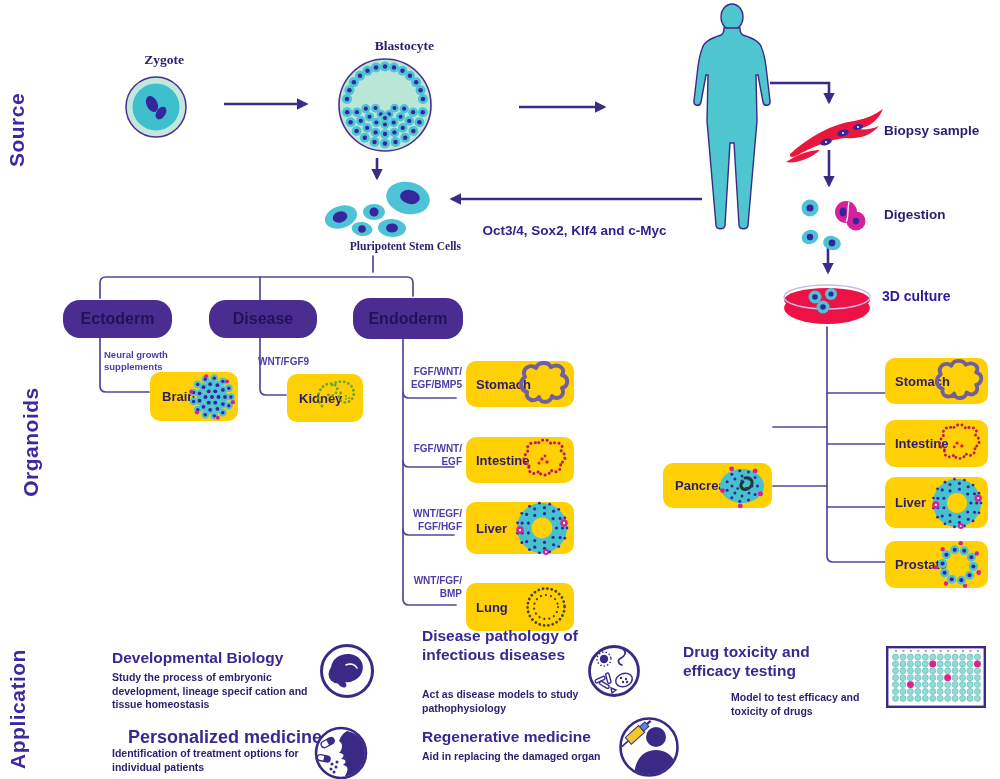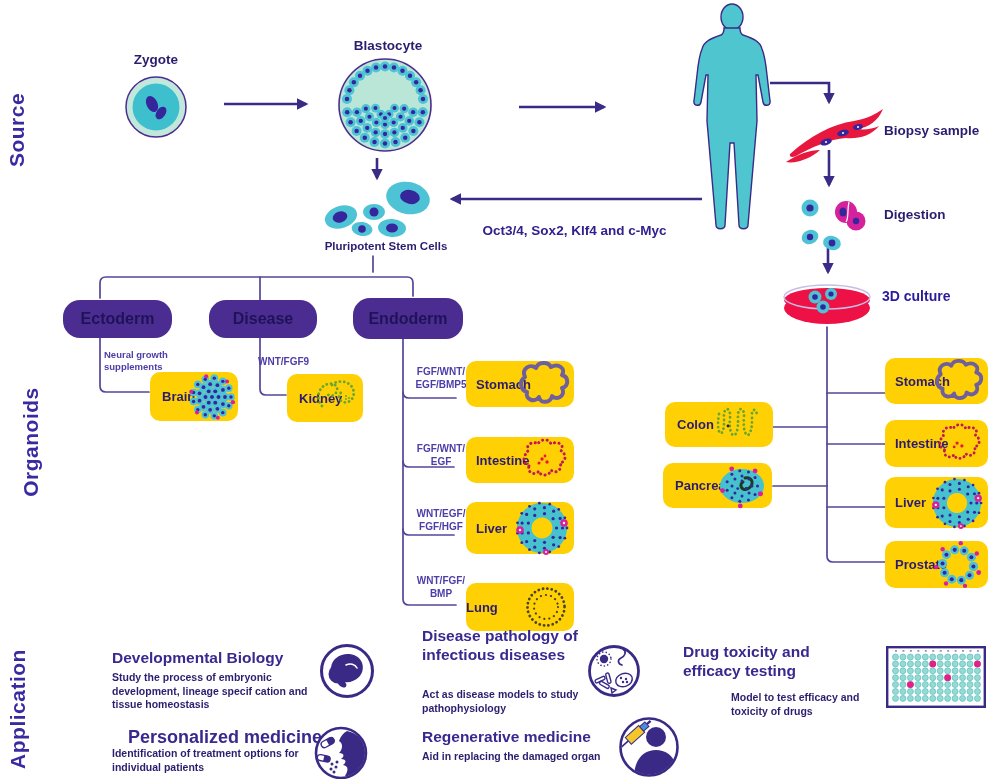--- a/index.html
+++ b/index.html
@@ -2,31 +2,31 @@
 <html><head>
 <meta charset="utf-8">
 <style>
   html,body{margin:0;padding:0;background:#fff;}
   #stage{position:relative;width:1000px;height:779px;background:#fff;overflow:hidden;
          font-family:"Liberation Sans",sans-serif;}
   #wires{position:absolute;left:0;top:0;pointer-events:none;}
   .abs{position:absolute;}
   .vlab{position:absolute;transform:rotate(-90deg);font-size:21px;font-weight:bold;
         color:#3A2AA2;text-align:center;letter-spacing:.5px;}
-  .nlab{position:absolute;font-weight:bold;color:#2B1C6E;font-size:13.5px;text-align:center;}
+  .nlab{position:absolute;font-weight:bold;color:#2B1C6E;font-size:13.5px;text-align:right;font-family:Liberation Serif, serif;}
   .slab{position:absolute;font-weight:bold;color:#2B1C6E;font-size:13.5px;text-align:left;}
   .pbox{position:absolute;background:#4B2D91;border-radius:17px;display:flex;
         align-items:center;justify-content:center;}
   .pbox span{font-size:16px;font-weight:bold;color:#201257;}
   .ybox{position:absolute;background:#FFD105;border-radius:10px;display:flex;align-items:center;}
   .ybox .olabel{font-size:13px;font-weight:bold;color:#2B1C6E;padding-left:12px;white-space:nowrap;}
   .ybox svg{position:absolute;right:3px;top:50%;transform:translateY(-50%);}
   .factor{position:absolute;font-size:10px;font-weight:600;color:#4C3DA8;line-height:1.25;}
   .pre{white-space:pre-line;}
-  .ctr{text-align:center;padding-left:8px;}
+  .ctr{text-align:right;}
   .app-title{position:absolute;font-size:15px;font-weight:bold;color:#39288F;line-height:1.22;}
   .app-body{position:absolute;font-size:10.5px;font-weight:bold;color:#2C1D6E;line-height:1.3;}
   .reprog{position:absolute;font-size:13.5px;font-weight:bold;color:#32208D;text-align:center;}
 </style>
 </head>
 <body>
 
 <div id="stage">
 
   <svg id="wires" width="1000" height="779">
@@ -412,34 +412,27 @@
         <circle cx="51" cy="22" r="3.8" fill="#D6219C"></circle>
         <circle cx="51" cy="22" r="1.2" fill="#fff"></circle>
         <circle cx="33" cy="51" r="3" fill="#D6219C"></circle>
         <circle cx="33" cy="51" r="1" fill="#fff"></circle>
       </svg>
   </div>
 
   <div class="factor pre ctr" style="left:404px;top:575px;width:58px;">WNT/FGF/
 BMP</div>
   <div class="ybox" style="left:466px;top:583px;width:108px;height:48px;">
-    <span class="olabel" style="padding-left:0;">Lung</span>
+    <span class="olabel" style="padding-left:10px;">Lung</span>
     <svg width="50" height="48" viewBox="0 0 50 48">
       <circle cx="25" cy="24" r="18.5" stroke="#4C4420" stroke-width="2.8" stroke-dasharray="0.1 4.3" stroke-linecap="round" fill="none"></circle>
       <circle cx="25" cy="24" r="12" stroke="#4C4420" stroke-width="2.2" stroke-dasharray="0.1 5" stroke-linecap="round" fill="none"></circle>
     </svg>
   </div>
 
-  <div class="ybox" style="left:665px;top:402px;width:108px;height:45px;">
-    <span class="olabel">Colon</span>
-    <svg width="58" height="42" viewBox="0 0 58 42">
-      <path d="M7,10 C3,34 13,36 12,14 C11,2 19,2 18,14 C16,36 27,38 26,14 C25,2 33,2 32,14 C30,36 41,38 40,12 C39,4 45,4 45,12" stroke="#68A62D" stroke-width="2.8" stroke-dasharray="0.12 4.2" stroke-linecap="round" fill="none"></path>
-      <circle cx="16" cy="22" r="1.4" fill="#222"></circle>
-    </svg>
-  </div>
   <div class="ybox" style="left:663px;top:463px;width:109px;height:45px;">
     <span class="olabel">Pancreas</span>
     <svg width="54" height="48" viewBox="0 0 54 48">
       <ellipse cx="27" cy="24" rx="22" ry="17" fill="#45C2CE"></ellipse>
       <path d="M30,16 C38,14 40,24 32,27 C26,29 24,22 28,20" stroke="#1E3A22" stroke-width="3" fill="none" stroke-linecap="round"></path>
     <circle cx="37" cy="24" r="1.5" fill="#35269C"></circle>
         <circle cx="34.071067811865476" cy="31.071067811865476" r="1.5" fill="#35269C"></circle>
         <circle cx="27" cy="34" r="1.5" fill="#35269C"></circle>
         <circle cx="19.928932188134524" cy="31.071067811865476" r="1.5" fill="#35269C"></circle>
         <circle cx="17" cy="24" r="1.5" fill="#35269C"></circle>

